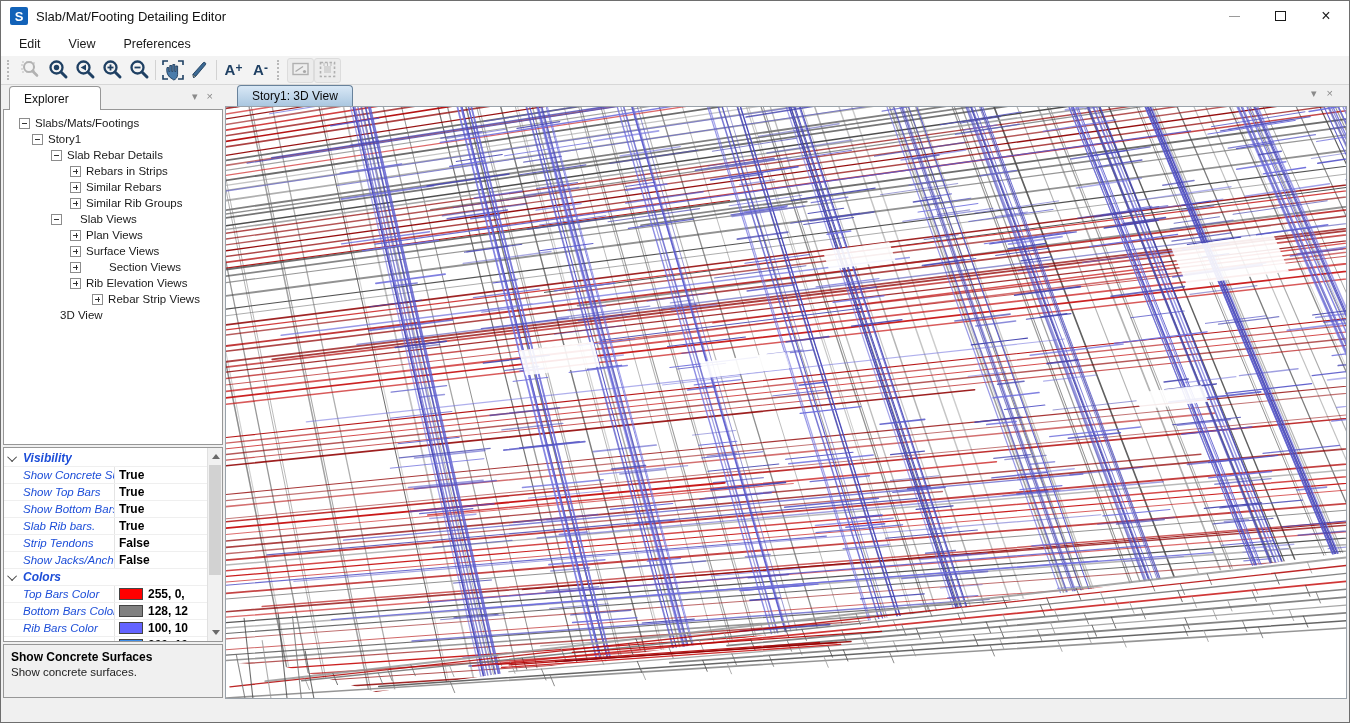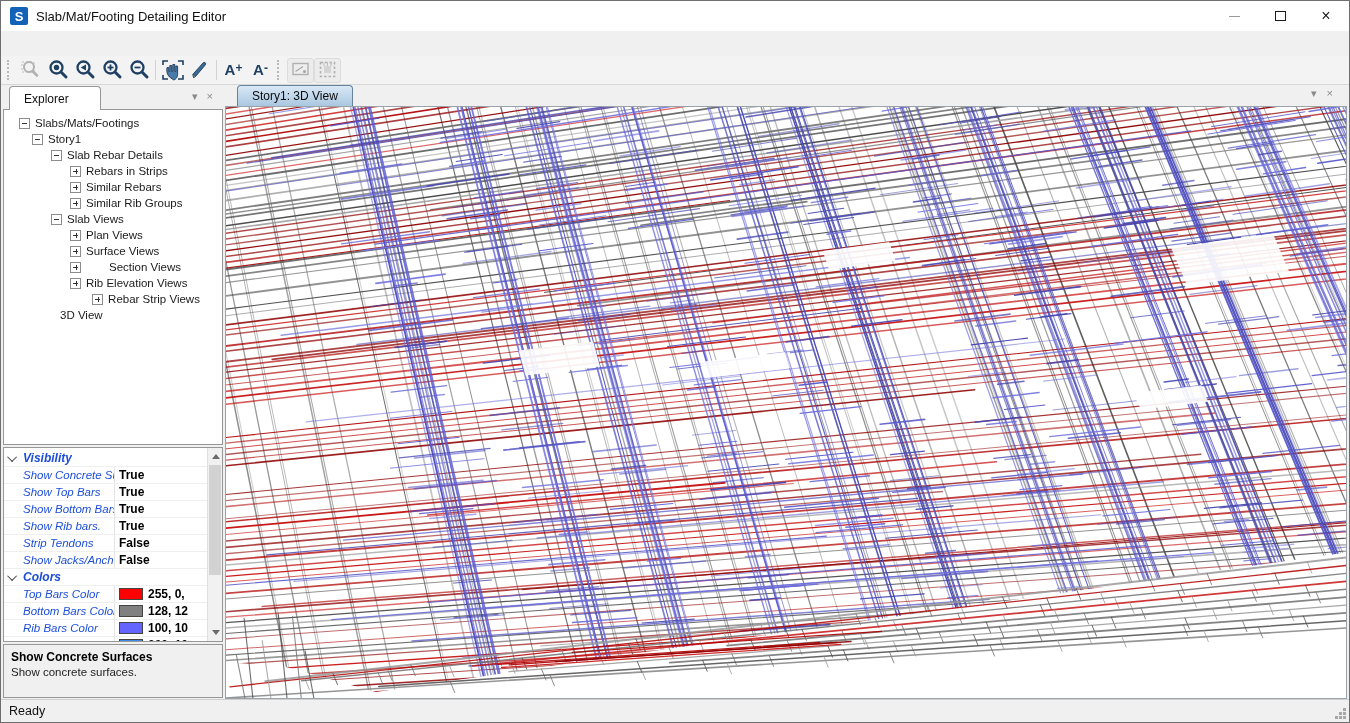--- a/index.html
+++ b/index.html
@@ -88,20 +88,25 @@
         </div>
       <div class="win-btn">
           <span class="max-glyph"></span>
         </div>
       <div class="win-btn">
           <span class="close-glyph">×</span>
         </div>
     </div>
   </div>
 
+  <div class="menubar">
+      <div class="menu-item">Edit</div>
+      <div class="menu-item">View</div>
+      <div class="menu-item">Preferences</div>
+    </div>
 
   <div class="toolbar">
       <div class="tb-grip"></div>
       <div class="tbtn">
         <svg width="24" height="24">
           <rect x="3" y="4" width="12" height="10" fill="none" stroke="#bdbdbd" stroke-dasharray="2 2"></rect>
           <circle cx="10" cy="9" r="5" fill="none" stroke="#b2b2b2" stroke-width="2"></circle>
           <line x1="13.5" y1="13" x2="18" y2="17.5" stroke="#b2b2b2" stroke-width="2.6" stroke-linecap="round"></line>
         </svg>
       </div>
@@ -206,21 +211,21 @@
           <span class="tree-label">Rebars in Strips</span>
         </div>
         <div class="tree-row" style="padding-left: 66px;">
           <span class="expander plus"></span>
           <span class="tree-label">Similar Rebars</span>
         </div>
         <div class="tree-row" style="padding-left: 66px;">
           <span class="expander plus"></span>
           <span class="tree-label">Similar Rib Groups</span>
         </div>
-        <div class="tree-row" style="padding-left: 47px;">
+        <div class="tree-row" style="padding-left: 47px; gap: 13px;">
           <span class="expander"></span>
           <span class="tree-label">Slab Views</span>
         </div>
         <div class="tree-row" style="padding-left: 66px;">
           <span class="expander plus"></span>
           <span class="tree-label">Plan Views</span>
         </div>
         <div class="tree-row" style="padding-left: 66px;">
           <span class="expander plus"></span>
           <span class="tree-label">Surface Views</span>
@@ -266,21 +271,21 @@
           </div>
           <div class="prow item">
             <span class="p-gutter"></span>
             <span class="p-label">Show Bottom Bars</span>
             <span class="p-value">
               <span>True</span>
             </span>
           </div>
           <div class="prow item">
             <span class="p-gutter"></span>
-            <span class="p-label">Show Rib bars.</span>
+            <span class="p-label">Slab Rib bars.</span>
             <span class="p-value">
               <span>True</span>
             </span>
           </div>
           <div class="prow item">
             <span class="p-gutter"></span>
             <span class="p-label">Strip Tendons</span>
             <span class="p-value">
               <span>False</span>
             </span>
@@ -1238,27 +1243,14 @@
           <line x1="10.3" y1="547.6" x2="19.3" y2="593.0" stroke="#6f6f6f" stroke-width="1.10" stroke-opacity="0.80" stroke-linecap="round"></line>
           <line x1="18.1" y1="511.3" x2="27.1" y2="593.0" stroke="#4a4a4a" stroke-width="1.10" stroke-opacity="0.80" stroke-linecap="round"></line>
           <line x1="36.2" y1="533.6" x2="45.2" y2="593.0" stroke="#989898" stroke-width="1.10" stroke-opacity="0.80" stroke-linecap="round"></line>
           <line x1="52.2" y1="507.1" x2="61.2" y2="593.0" stroke="#4a4a4a" stroke-width="1.10" stroke-opacity="0.80" stroke-linecap="round"></line>
           <line x1="66.5" y1="509.5" x2="75.5" y2="593.0" stroke="#6f6f6f" stroke-width="1.10" stroke-opacity="0.80" stroke-linecap="round"></line>
           <line x1="79.2" y1="544.0" x2="88.2" y2="593.0" stroke="#4a4a4a" stroke-width="1.10" stroke-opacity="0.80" stroke-linecap="round"></line>
         </svg>
     </div>
   </div>
 
-  <div class="statusbar">
-    <span>Ready</span>
-    <svg class="resize-grip" width="14" height="14">
-      <g fill="#a8a8a8">
-        <rect x="10" y="2" width="3" height="3"></rect>
-          <rect x="10" y="6" width="3" height="3"></rect>
-          <rect x="10" y="10" width="3" height="3"></rect>
-        <rect x="6" y="6" width="3" height="3"></rect>
-          <rect x="6" y="10" width="3" height="3"></rect>
-        <rect x="2" y="10" width="3" height="3"></rect>
-      </g>
-    </svg>
-  </div>
 
 </div>
 
 </body></html>

